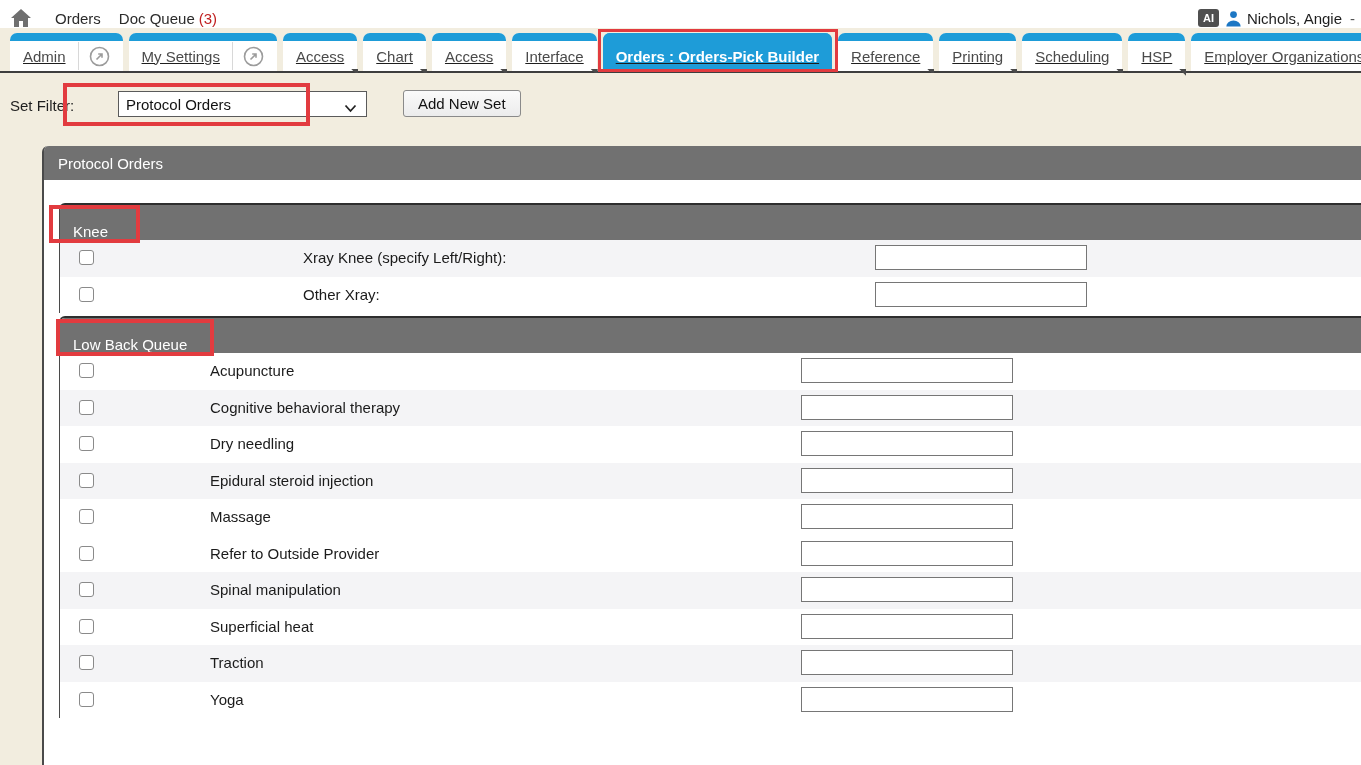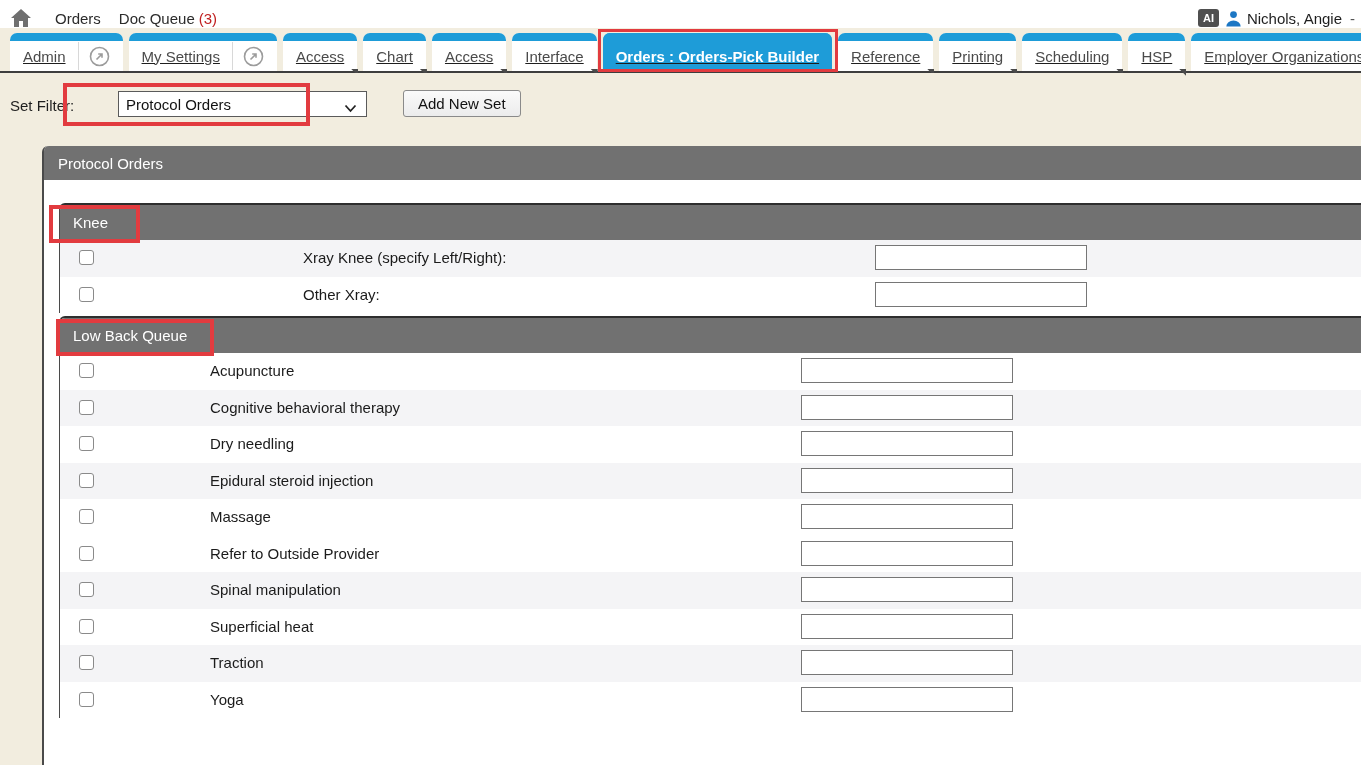--- a/index.html
+++ b/index.html
@@ -51,21 +51,21 @@
   
   .panel { position:absolute; top:146px; left:42px; width:1319px; height:700px; background:#ffffff;
            border-left:2px solid #4a4a4a; border-radius:6px 0 0 0; }
   .panel-header { height:34px; background:#717171; border-radius:5px 0 0 0; color:#fff; font-size:15px;
                   display:flex; align-items:center; padding-left:14px; }
   .section { position:relative; margin-left:15px; border-left:1px solid #4a4a4a; border-top:2px solid #2e2e2e;
              border-radius:6px 0 0 0; }
   .section-1 { margin-top:23px; }
   .section-2 { margin-top:3px; }
   .section-header { height:35px; background:#717171; border-radius:5px 0 0 0; color:#fff; font-size:15px;
-                    display:flex; align-items:center; padding-left:13px; }
+                    display:flex; align-items:flex-end; padding-left:13px; }
   .row { position:relative; height:36.5px; background:#ffffff; }
   .row.alt { background:#F4F4F6; }
   .cb { position:absolute; left:19px; top:10px; width:15px; height:15px; background:#fff;
         border:1px solid #8a8a8a; border-radius:3px; cursor:pointer; }
   .code { position:absolute; left:122px; top:9px; font-size:15px; color:#1b1b1b; }
   .rlabel { position:absolute; top:9px; font-size:15px; color:#1b1b1b; }
   .sec-knee .rlabel { left:243px; }
   .sec-lbp .rlabel { left:150px; }
   .rinput { position:absolute; top:5px; width:212px; height:25px; border:1px solid #767676; background:#fff;
             font-size:14px; padding:0 5px; font-family:"Liberation Sans", sans-serif; }

